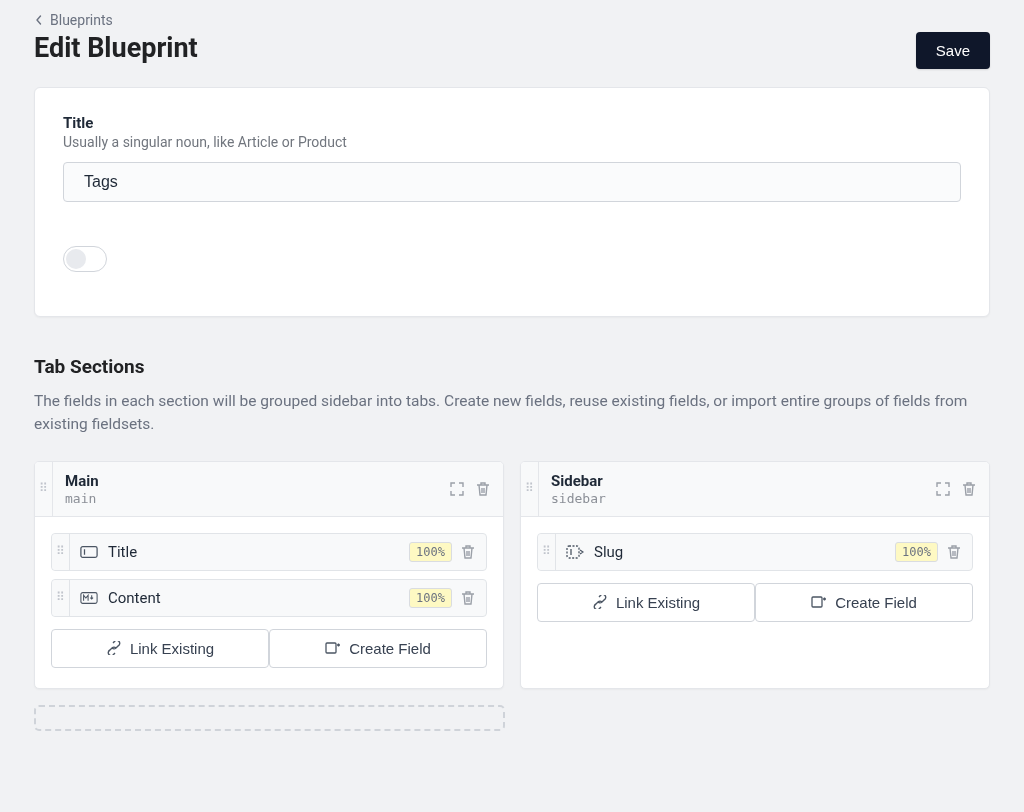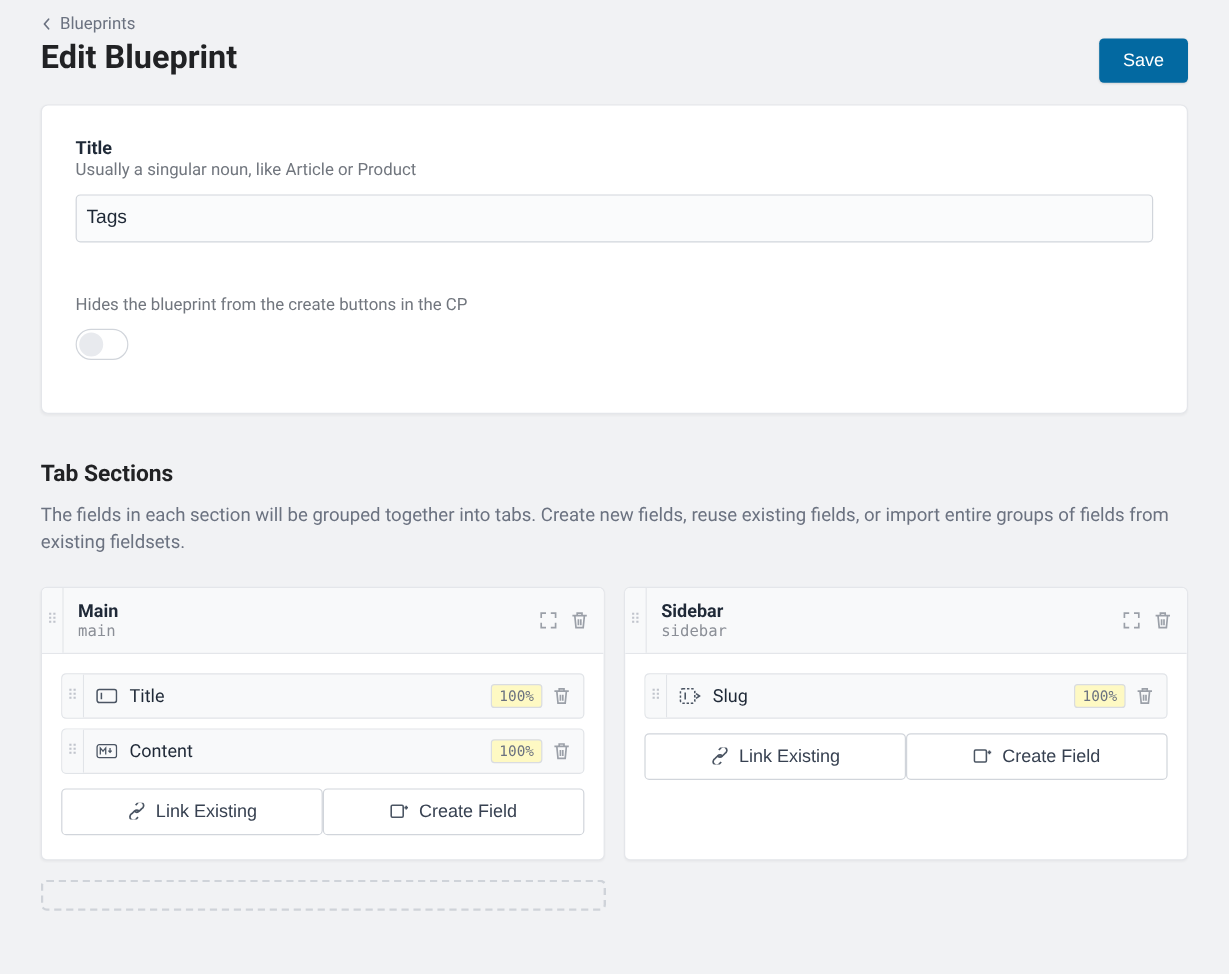--- a/index.html
+++ b/index.html
@@ -27,21 +27,21 @@
   align-items: flex-start;
   justify-content: space-between;
   margin-bottom: 18px;
 }
 .page-title {
   font-size: 27px;
   font-weight: 700;
   color: #212224;
 }
 .save-btn {
-  background: #0369a1;
+  background: #0f172a;
   color: #fff;
   border: none;
   border-radius: 4px;
   padding: 10px 20px;
   font-size: 15px;
   cursor: pointer;
   box-shadow: 0 1px 2px rgba(0,0,0,.12);
 }
 .card {
   background: #fff;
@@ -61,21 +61,21 @@
 }
 .field-help {
   color: #71767e;
   font-size: 14px;
   margin-bottom: 12px;
 }
 .text-input {
   width: 100%;
   border: 1px solid #d1d5db;
   border-radius: 4px;
-  padding: 10px 8px;
+  padding: 10px 20px;
   font-size: 16px;
   color: #1f2937;
   background: #fafbfc;
 }
 .toggle {
   width: 44px;
   height: 26px;
   background: #fff;
   border: 1px solid #d1d5db;
   border-radius: 13px;
@@ -227,29 +227,28 @@
     <button class="save-btn">Save</button>
   </div>
 
   <div class="card">
     <div class="field-block">
       <div class="field-label">Title</div>
       <div class="field-help">Usually a singular noun, like Article or Product</div>
       <input class="text-input" value="Tags" style="">
     </div>
     <div class="field-block">
-      <div class="field-help">Hides the blueprint from the create buttons in the CP</div>
       <div class="toggle">
         <div class="toggle-knob"></div>
       </div>
     </div>
   </div>
 
   <div class="section-title">Tab Sections</div>
-  <div class="section-desc">The fields in each section will be grouped together into tabs. Create new fields, reuse existing fields, or import entire groups of fields from existing fieldsets.</div>
+  <div class="section-desc">The fields in each section will be grouped sidebar into tabs. Create new fields, reuse existing fields, or import entire groups of fields from existing fieldsets.</div>
 
   <div class="tabs-row">
 
     <div class="tab-card">
       <div class="tab-header">
         <div class="drag-col">
           <div class="drag-dots">⠿</div>
         </div>
         <div class="tab-head-meta">
           <div class="tab-name-wrap">

